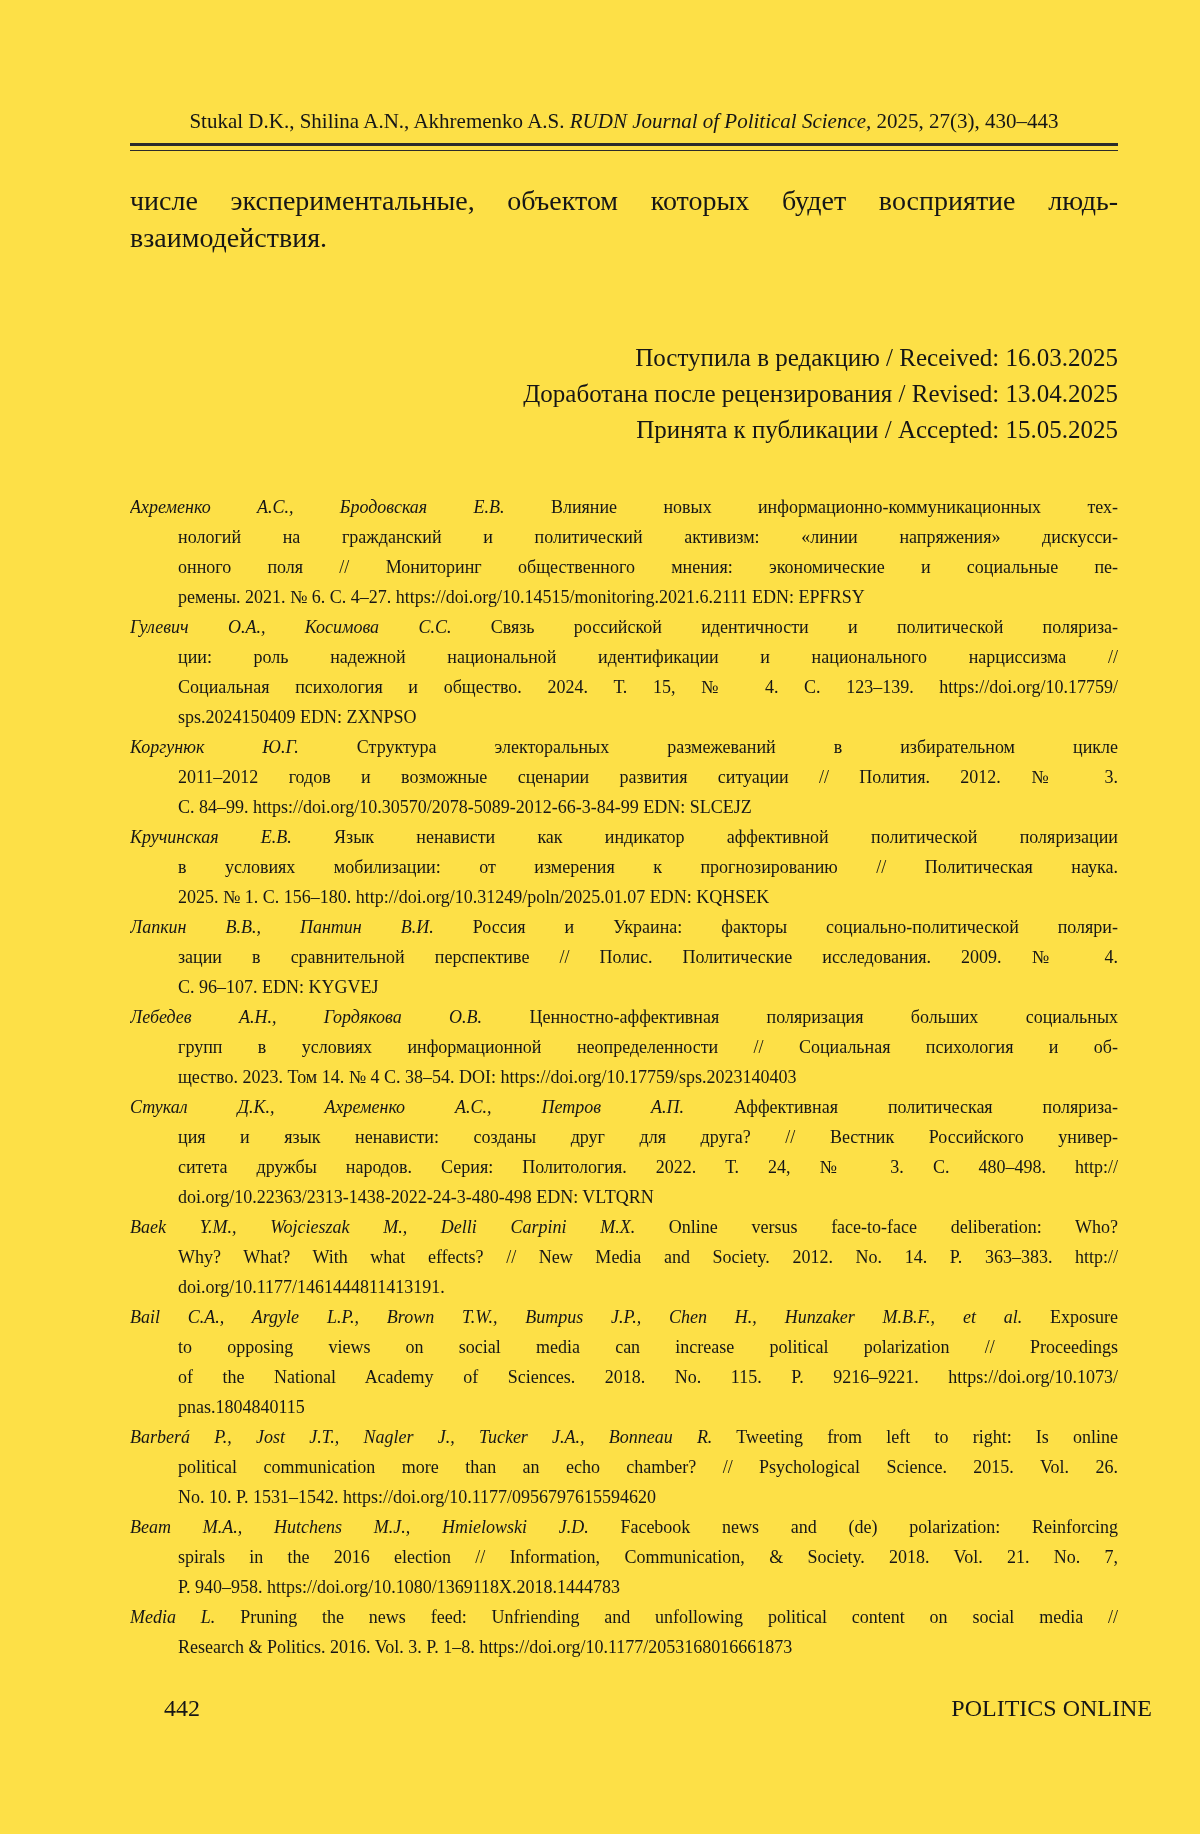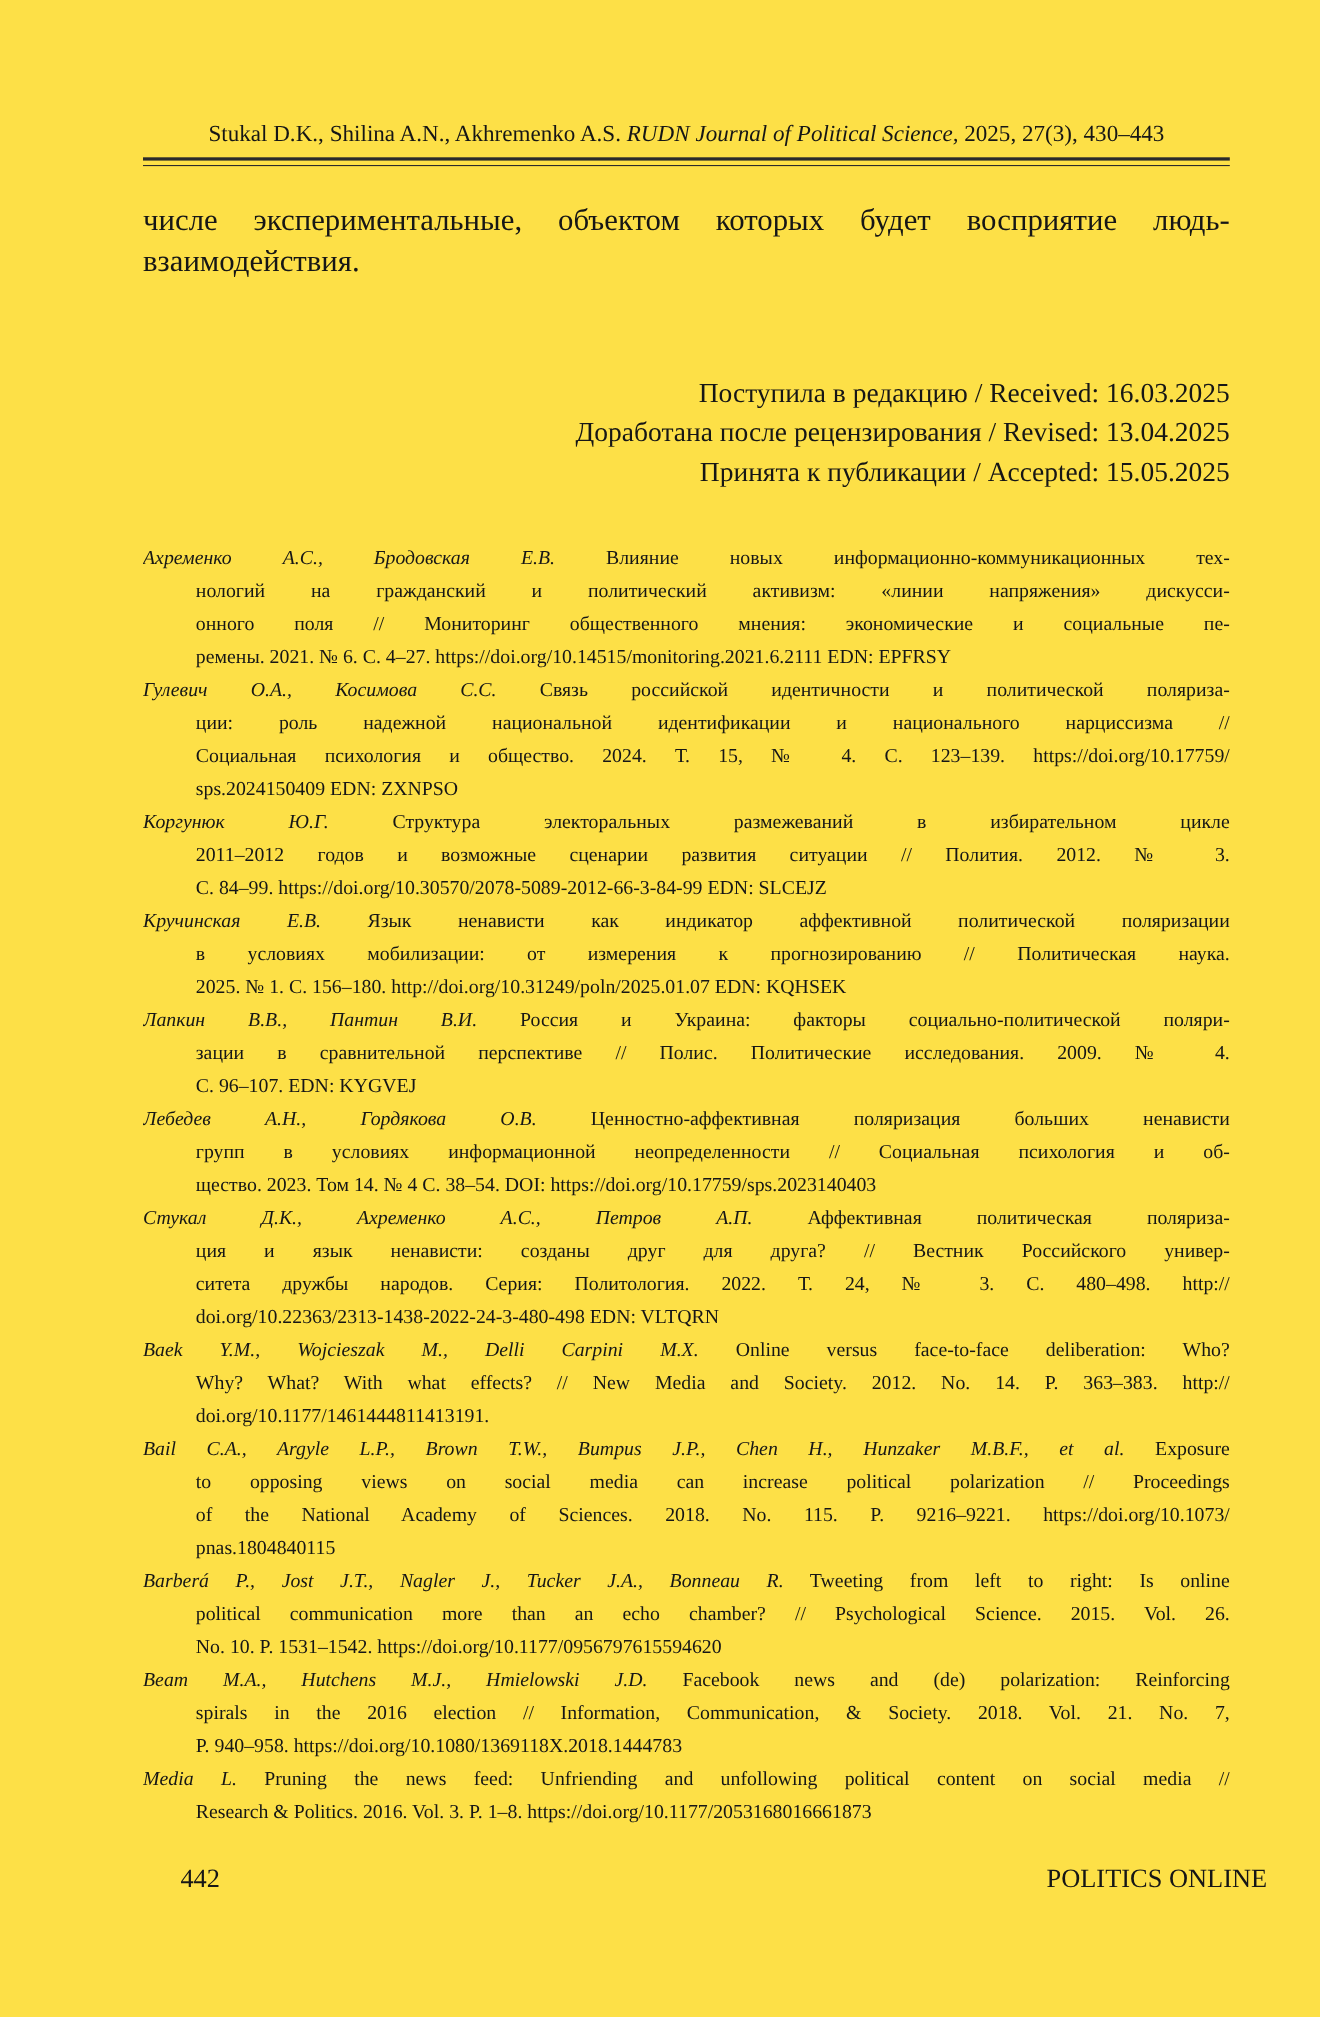--- a/index.html
+++ b/index.html
@@ -88,21 +88,21 @@
       <div class="bib-line cont last">2025. № 1. С. 156–180. http://doi.org/10.31249/poln/2025.01.07 EDN: KQHSEK</div>
     </div>
 
     <div class="bib-entry">
       <div class="bib-line"><i class="au">Лапкин В.В., Пантин В.И.</i> <span>Россия и Украина: факторы социально-политической поляри-</span></div>
       <div class="bib-line cont">зации в сравнительной перспективе // Полис. Политические исследования. 2009. № 4.</div>
       <div class="bib-line cont last">С. 96–107. EDN: KYGVEJ</div>
     </div>
 
     <div class="bib-entry">
-      <div class="bib-line"><i class="au">Лебедев А.Н., Гордякова О.В.</i> <span>Ценностно-аффективная поляризация больших ненависти</span></div>
+      <div class="bib-line"><i class="au">Лебедев А.Н., Гордякова О.В.</i> <span>Ценностно-аффективная поляризация больших социальных</span></div>
       <div class="bib-line cont">групп в условиях информационной неопределенности // Социальная психология и об-</div>
       <div class="bib-line cont last">щество. 2023. Том 14. № 4 С. 38–54. DOI: https://doi.org/10.17759/sps.2023140403</div>
     </div>
 
     <div class="bib-entry">
       <div class="bib-line"><i class="au">Стукал Д.К., Ахременко А.С., Петров А.П.</i> <span>Аффективная политическая поляриза-</span></div>
       <div class="bib-line cont">ция и язык ненависти: созданы друг для друга? // Вестник Российского универ-</div>
       <div class="bib-line cont">ситета дружбы народов. Серия: Политология. 2022. Т. 24, № 3. С. 480–498. http://</div>
       <div class="bib-line cont last">doi.org/10.22363/2313-1438-2022-24-3-480-498 EDN: VLTQRN</div>
     </div>

